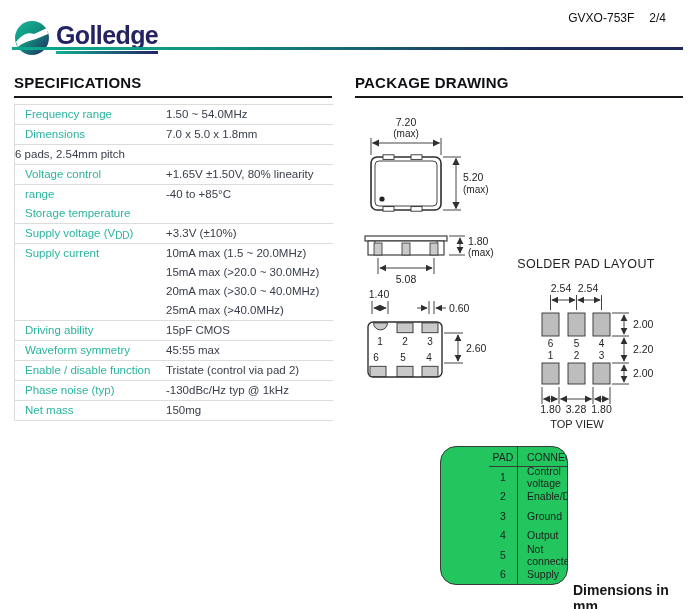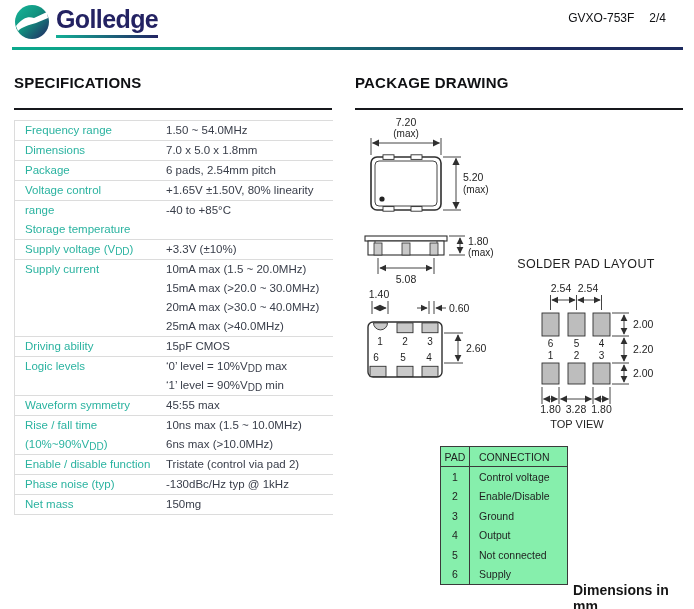--- a/index.html
+++ b/index.html
@@ -1,46 +1,46 @@
 <!DOCTYPE html>
 <html><head>
 <meta charset="utf-8">
 <style>
   html,body{margin:0;padding:0;background:#fff;}
   .page{position:relative;width:694px;height:609px;background:#ffffff;overflow:hidden;
         font-family:"Liberation Sans",sans-serif;}
   
-  .logo{position:absolute;left:14px;top:4px;display:flex;align-items:flex-start;}
+  .logo{position:absolute;left:14px;top:20px;display:flex;align-items:flex-start;}
   .logo svg{display:block;}
   .wordmark{margin-left:6px;font-size:25px;font-weight:bold;color:#232262;letter-spacing:-0.6px;
             line-height:30px;padding-bottom:1px;border-bottom:3px solid;
             border-image:linear-gradient(90deg,#12b096,#232262) 1;}
   .doc-ref{position:absolute;top:11px;right:28px;font-size:12px;color:#101114;}
   .doc-ref .pg{margin-left:15px;}
   .rule{position:absolute;left:12px;top:47px;width:671px;height:3px;
         background:linear-gradient(90deg,#0ba98d 0%,#12937f 30%,#1d2a5e 78%,#1d2a5e 100%);}
   
   .sec-h{position:absolute;top:74px;font-size:15px;font-weight:bold;letter-spacing:0.2px;
-         color:#0f1013;border-bottom:2px solid #17181c;padding-bottom:17px;}
+         color:#0f1013;border-bottom:2px solid #17181c;padding-bottom:5px;}
   .sec-h.left{left:14px;width:318px;}
   .sec-h.right{left:355px;width:328px;}
   
-  .spec-table{position:absolute;left:14px;top:120px;width:318px;font-size:11.5px;
+  .spec-table{position:absolute;left:14px;top:104px;width:318px;font-size:11.5px;
               border-left:1px solid #dcdcdc;border-top:1px solid #dcdcdc;color:#383d49;}
   .srow{display:flex;border-bottom:1px solid #dcdcdc;}
   .srow .cl{width:151px;box-sizing:border-box;padding-left:10px;color:#2bb3a0;line-height:19px;}
   .srow .cv{flex:1;line-height:19px;}
   sub{font-size:10px;vertical-align:-2px;line-height:0;}
   
   .pkg-svg{position:absolute;left:345px;top:96px;}
   svg text{font-family:"Liberation Sans",sans-serif;fill:#1e1e1e;}
   
-  .pad-table{position:absolute;left:440px;top:446px;width:128px;background:#86efac;
-             border:1.5px solid #3a3a3a;border-radius:0;font-size:10.5px;color:#1f1f1f;
-             overflow:hidden;box-sizing:border-box;}
+  .pad-table{position:absolute;left:440px;top:446px;width:128px;background:#22c55e;
+             border:1.5px solid #3a3a3a;border-radius:16px;font-size:10.5px;color:#1f1f1f;
+             overflow:hidden;box-sizing:border-box;padding-left:48px;}
   .pt-row{display:flex;height:19.4px;}
   .pt-row.head{border-bottom:1px solid #3a3a3a;}
   .pt-row .c1{width:28px;border-right:1px solid #3a3a3a;display:flex;align-items:center;
               justify-content:center;flex-shrink:0;}
   .pt-row .c2{flex:1;display:flex;align-items:center;padding-left:9px;}
   .dims-note{position:absolute;left:573px;top:582px;font-size:14px;font-weight:bold;color:#151515;}
 </style>
 </head>
 <body>
 
@@ -78,23 +78,20 @@
     </div>
     <div class="srow">
       <div class="cl">
           <div>Dimensions</div>
         </div>
       <div class="cv">
           <div>7.0 x 5.0 x 1.8mm</div>
         </div>
     </div>
     <div class="srow">
-      <div class="cl">
-          <div>Package</div>
-        </div>
       <div class="cv">
           <div>6 pads, 2.54mm pitch</div>
         </div>
     </div>
     <div class="srow">
       <div class="cl">
           <div>Voltage control</div>
         </div>
       <div class="cv">
           <div>+1.65V ±1.50V, 80% linearity</div>
@@ -131,44 +128,25 @@
     <div class="srow">
       <div class="cl">
           <div>Driving ability</div>
         </div>
       <div class="cv">
           <div>15pF CMOS</div>
         </div>
     </div>
     <div class="srow">
       <div class="cl">
-          <div>Logic levels</div>
-        </div>
-      <div class="cv">
-        <div><span>‘0’ level = 10%V</span><sub>DD</sub><span> max</span></div>
-        <div><span>‘1’ level = 90%V</span><sub>DD</sub><span> min</span></div>
-      </div>
-    </div>
-    <div class="srow">
-      <div class="cl">
           <div>Waveform symmetry</div>
         </div>
       <div class="cv">
           <div>45:55 max</div>
         </div>
-    </div>
-    <div class="srow">
-      <div class="cl">
-        <div>Rise / fall time</div>
-        <div><span>(10%~90%V</span><sub>DD</sub><span>)</span></div>
-      </div>
-      <div class="cv">
-        <div>10ns max (1.5 ~ 10.0MHz)</div>
-        <div>6ns max (&gt;10.0MHz)</div>
-      </div>
     </div>
     <div class="srow">
       <div class="cl">
           <div>Enable / disable function</div>
         </div>
       <div class="cv">
           <div>Tristate (control via pad 2)</div>
         </div>
     </div>
     <div class="srow">

